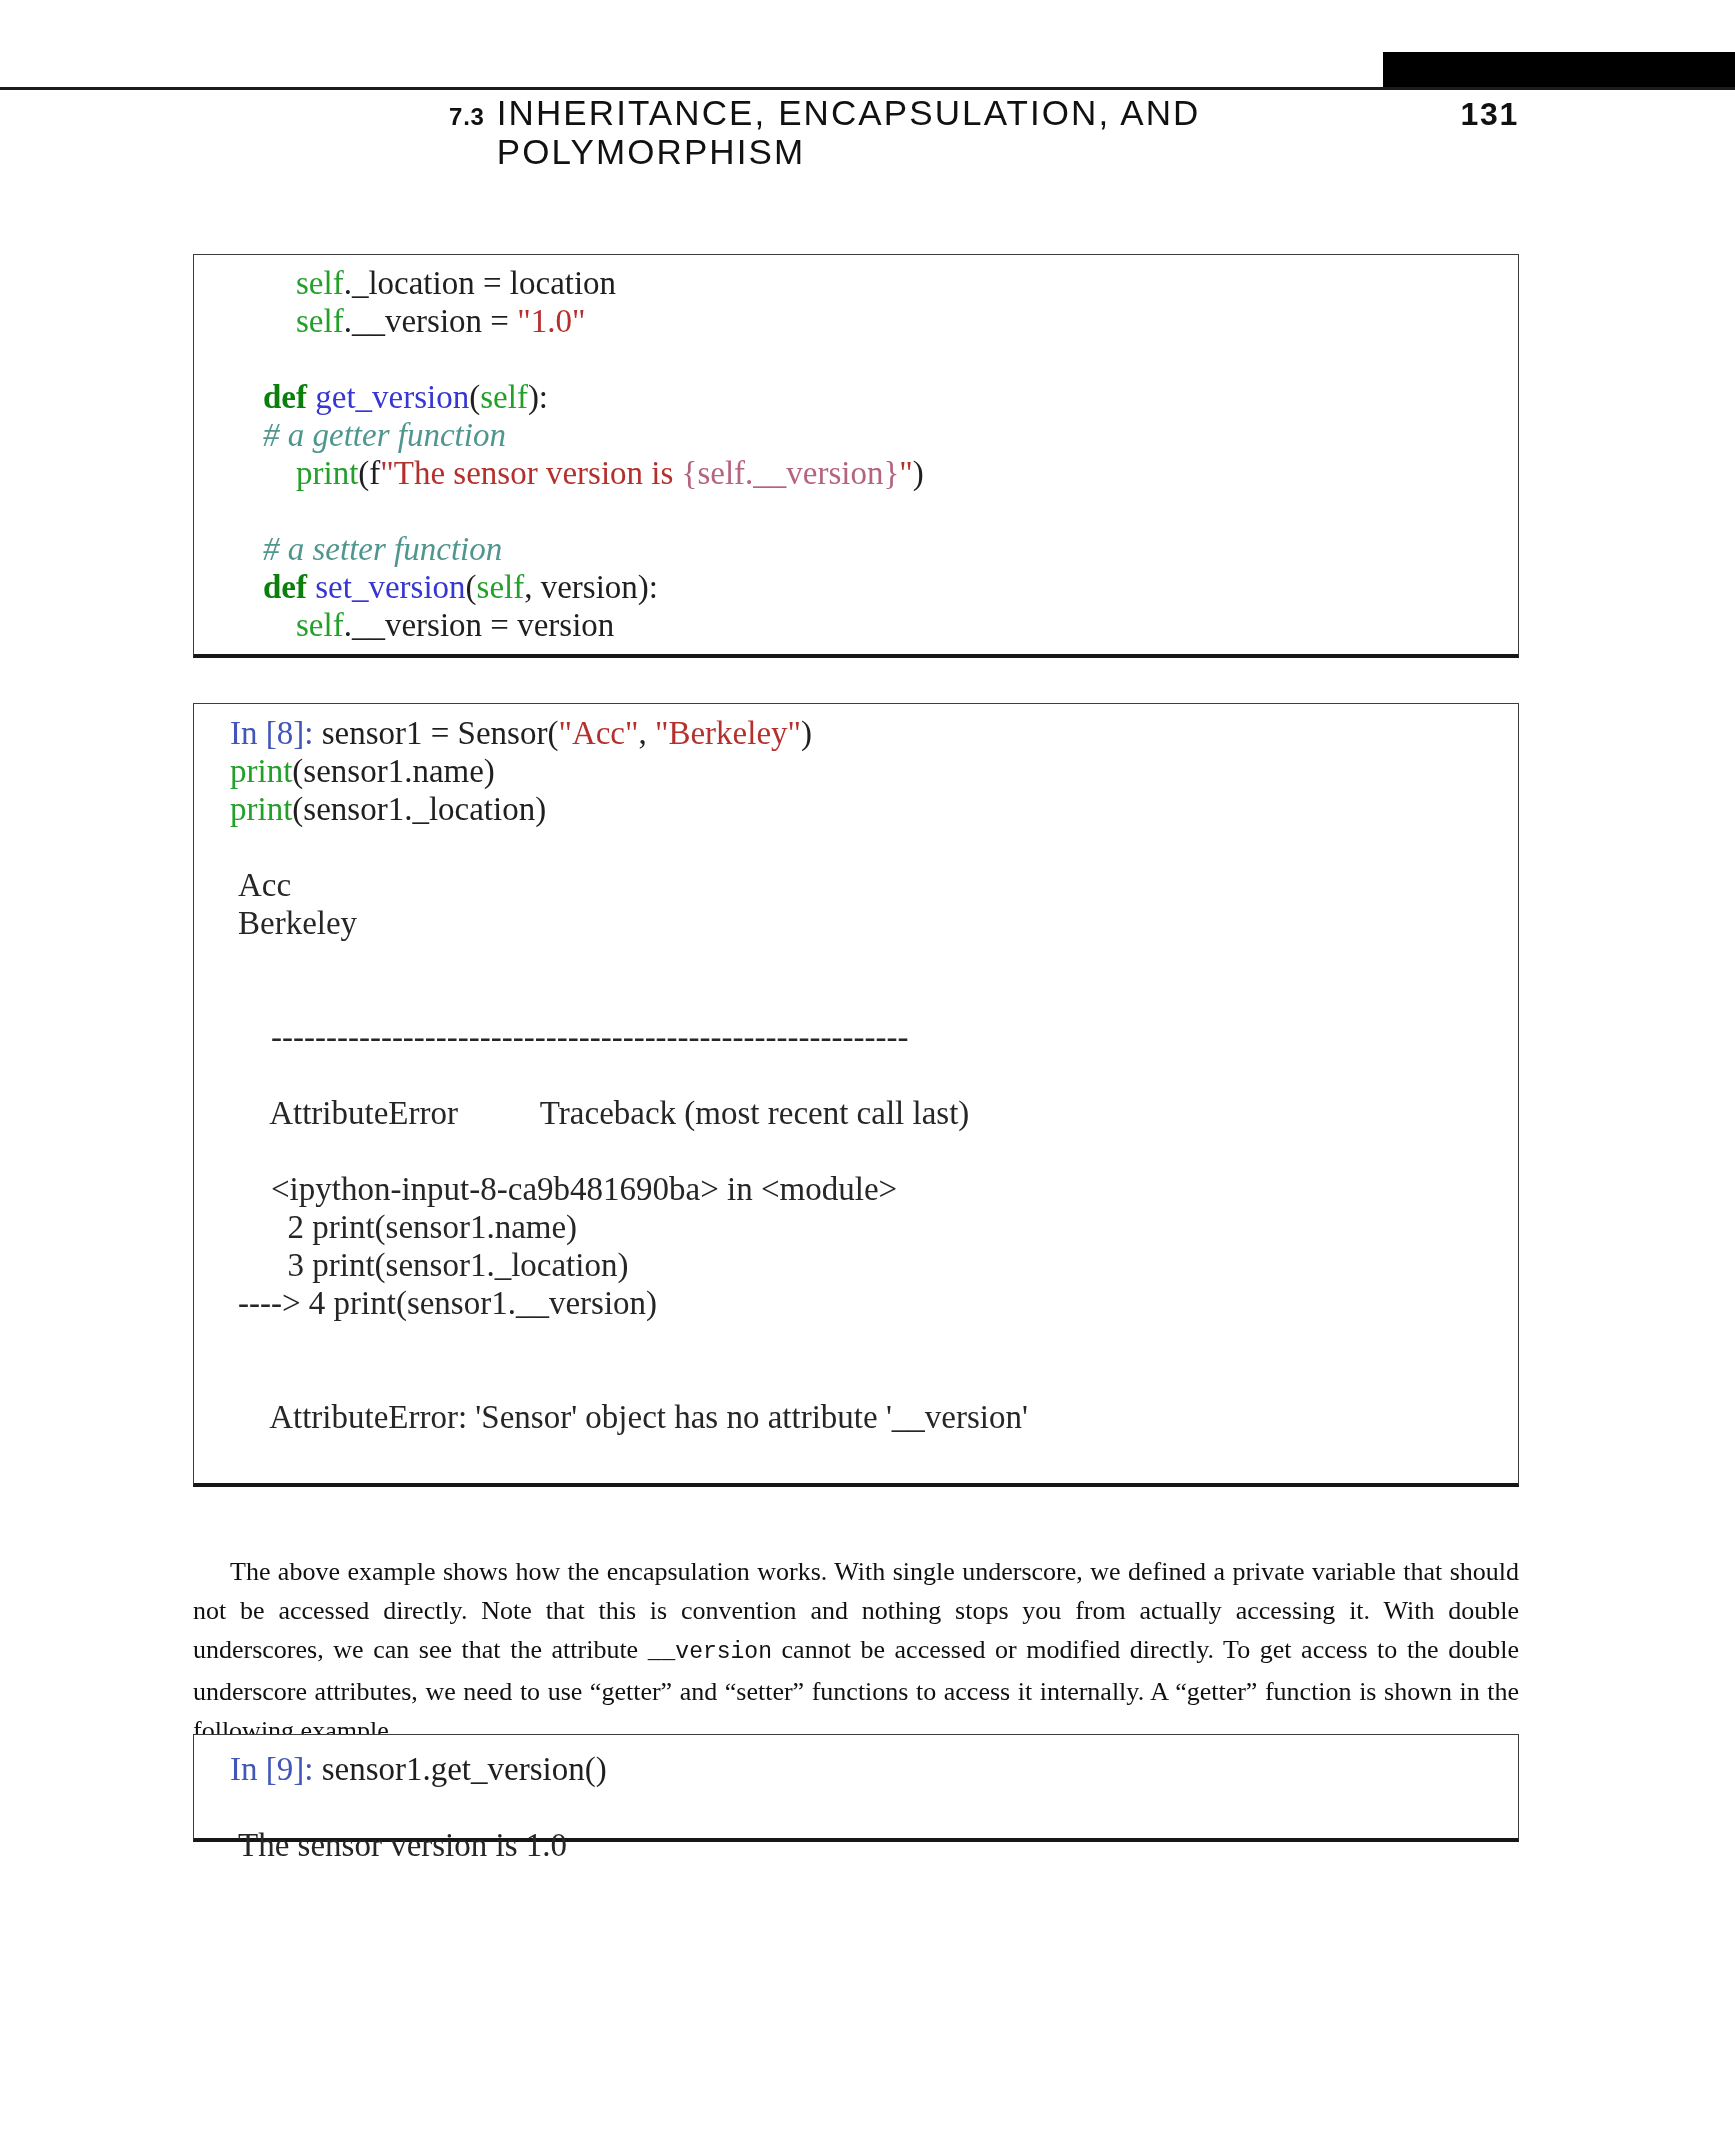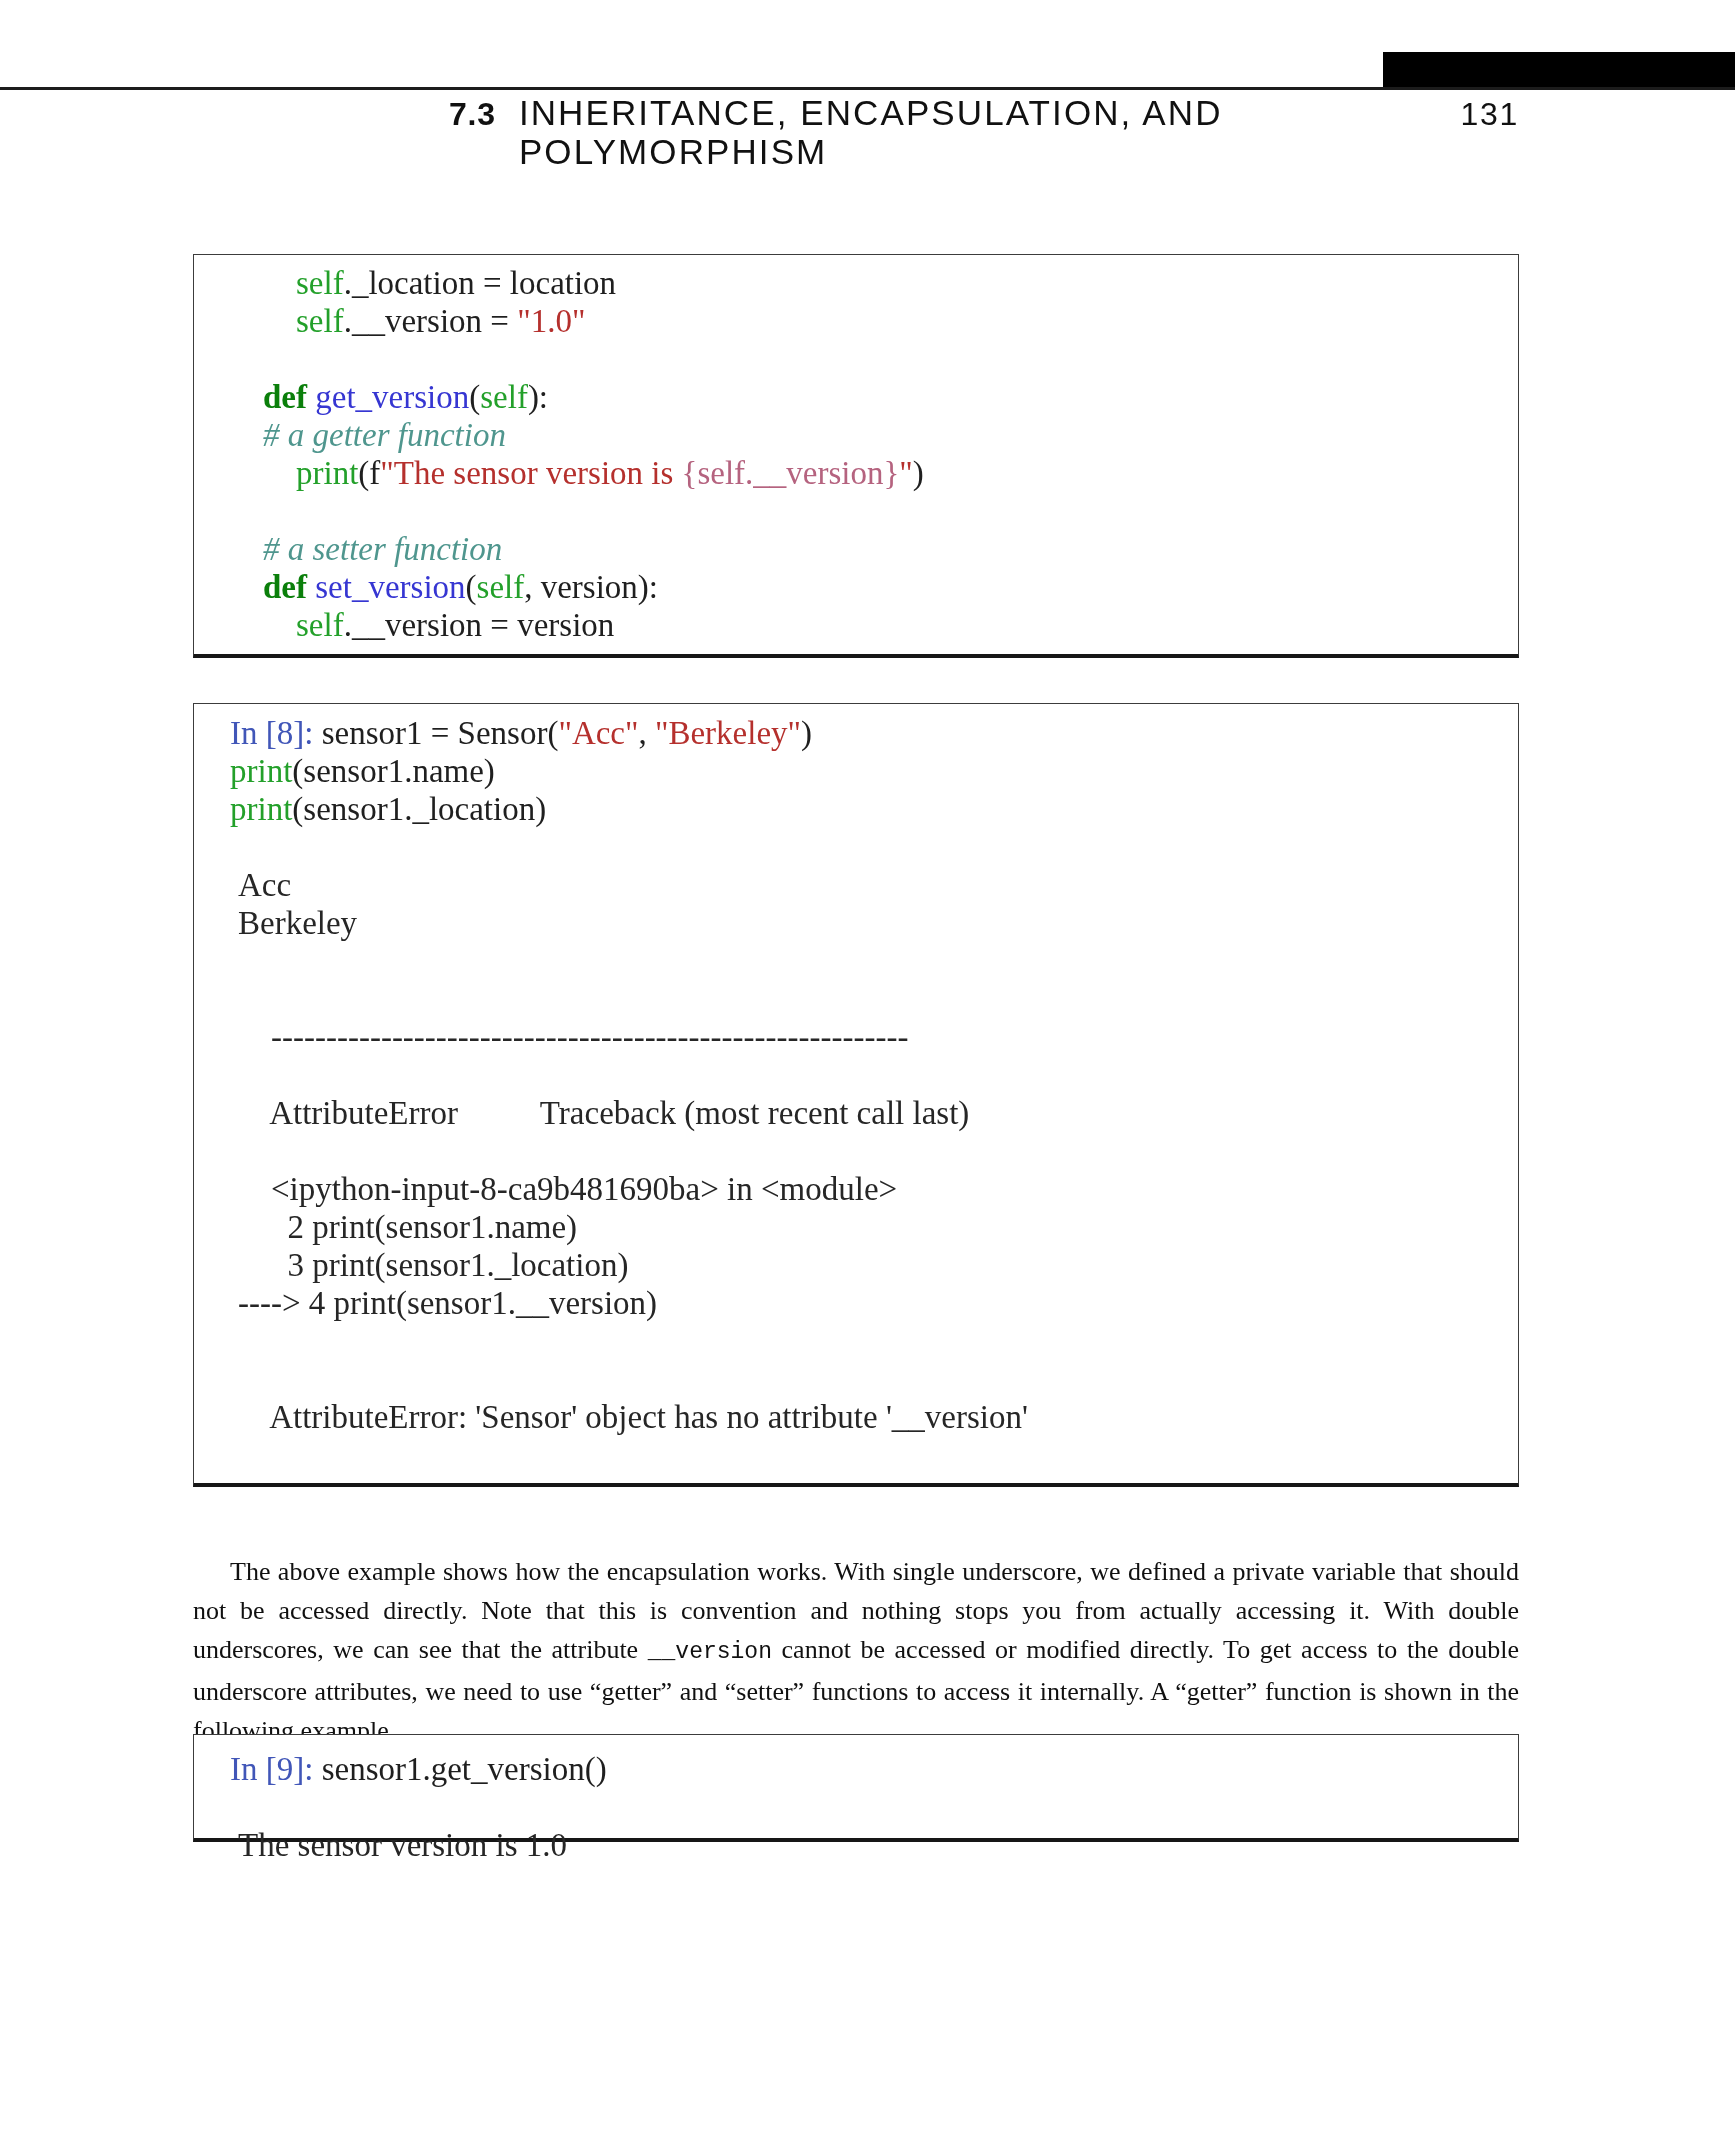--- a/index.html
+++ b/index.html
@@ -18,23 +18,23 @@
   #header-rule{
     position:absolute;left:0;top:87px;width:1736px;height:2.5px;
     background:#1c1c1c;
   }
   #header-row{
     position:absolute;left:449px;top:93px;width:1070px;height:39px;
     display:flex;align-items:baseline;justify-content:space-between;
     line-height:39px;color:#111;
   }
   #header-left{display:flex;align-items:baseline;}
-  #section-number{font-size:32px;font-weight:bold;letter-spacing:0.8px;margin-right:23px;}
+  #section-number{font-size:24px;font-weight:bold;letter-spacing:0.8px;margin-right:12px;}
   #chapter-title{font-size:35px;font-weight:400;letter-spacing:2.1px;}
-  #page-number{font-size:32px;font-weight:normal;letter-spacing:1.7px;}
+  #page-number{font-size:32px;font-weight:bold;letter-spacing:1.7px;}
   
   .code-box{
     position:absolute;left:193px;width:1326px;box-sizing:border-box;
     background:#ffffff;
     border:1.7px solid var(--border,#3c3c3c);
     border-bottom:4.2px solid #161616;
     font-family:Liberation Serif, serif;
     font-size:33px;line-height:38px;
     color:var(--d,#1f1f1f);
   }

